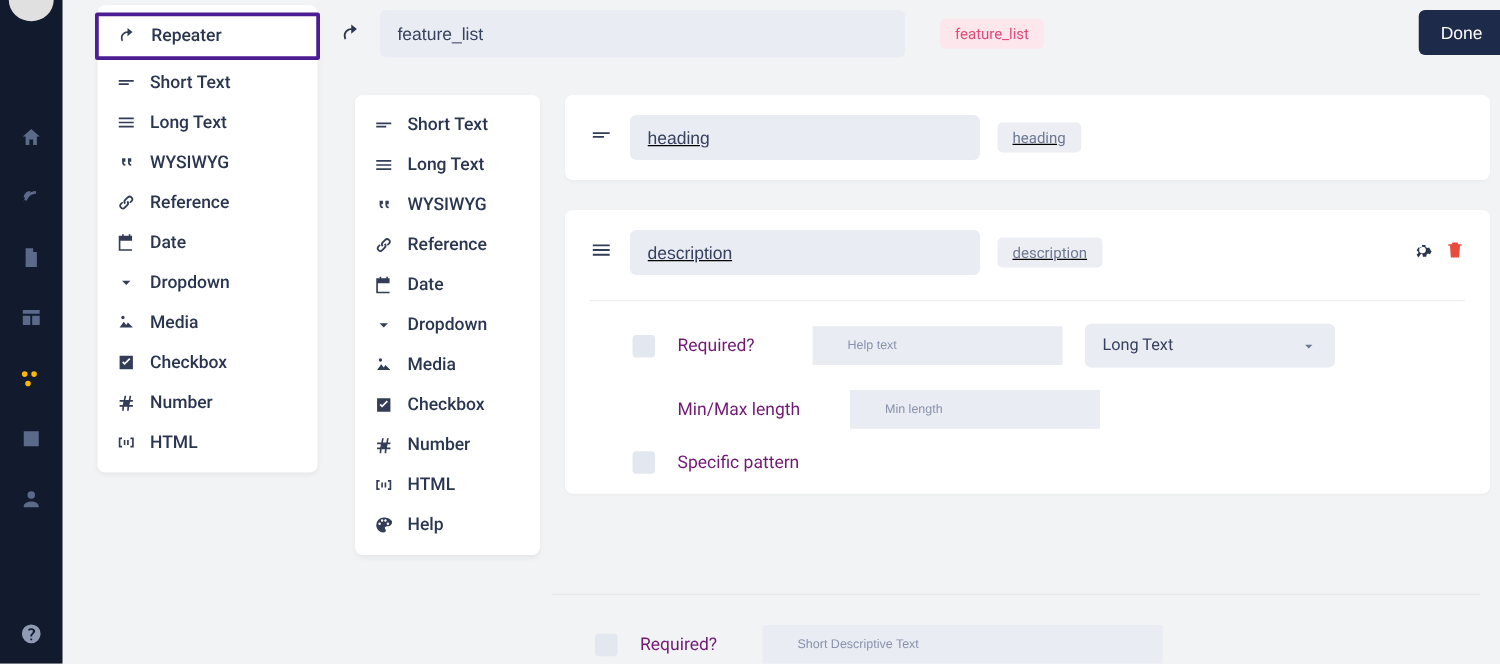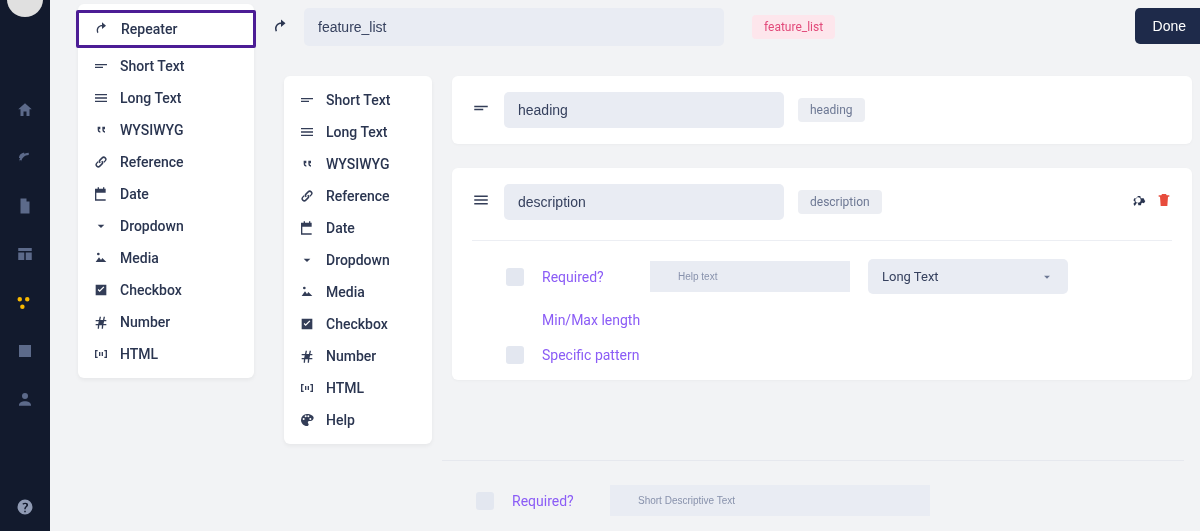--- a/index.html
+++ b/index.html
@@ -171,20 +171,21 @@
   .field-block {
     background: #fff;
     border-radius: 6px;
     padding: 16px 20px;
     box-shadow: 0 1px 3px rgba(0,0,0,0.03);
   }
   .field-block .topline {
     display: flex;
     align-items: center;
     gap: 14px;
+    text-decoration: underline;
   }
   .type-icon {
     color: #333d57;
   }
   .type-icon svg { width:18px; height:18px; fill:currentColor; }
   .field-name-input {
     flex: 0 1 280px;
     background: #e9ecf3;
     border: none;
     border-radius: 5px;
@@ -225,21 +226,21 @@
   }
   .chk {
     width: 18px;
     height: 18px;
     background: #e3e7f0;
     border-radius: 3px;
     display: inline-block;
   }
   .detail-label {
     font-size: 14px;
-    color: #8b5cf6;
+    color: #701a75;
     min-width: 120px;
   }
   .text-input {
     flex: 1;
     max-width: 200px;
     background: #e9ecf3;
     border: none;
     border-radius: 0;
     padding: 10px 28px;
     font-size: 10px;
@@ -629,20 +630,21 @@
               <div class="select-box">
                 <span>Long Text</span>
                 <svg>
                     <use href="#i-chevdown"></use>
                   </svg>
               </div>
             </div>
             <div class="detail-row">
               <span style="width:18px"></span>
               <span class="detail-label">Min/Max length</span>
+              <input class="text-input" placeholder="Min length" style="">
             </div>
             <div class="detail-row">
               <span class="chk"></span>
               <span class="detail-label">Specific pattern</span>
             </div>
           </div>
         </div>
 
         <div class="bottom-required">
           <span class="chk"></span>

